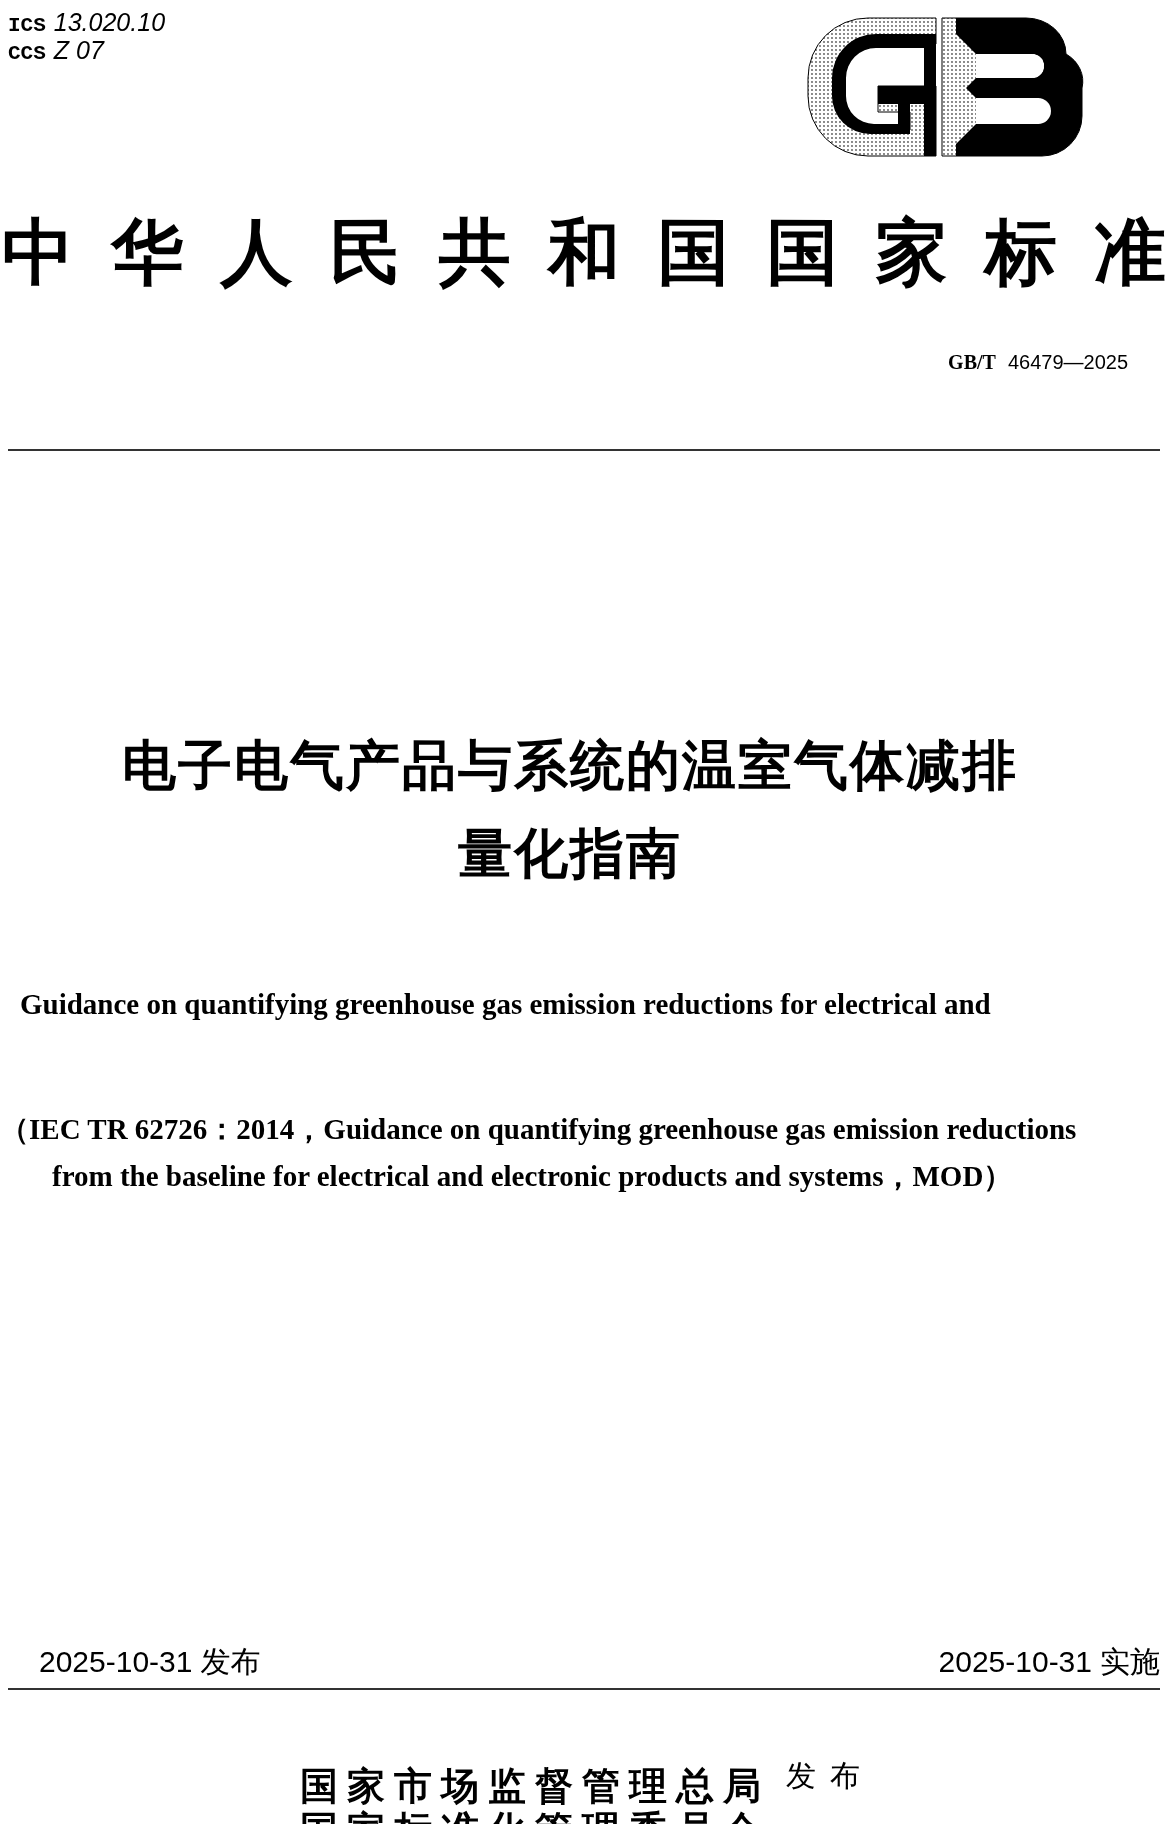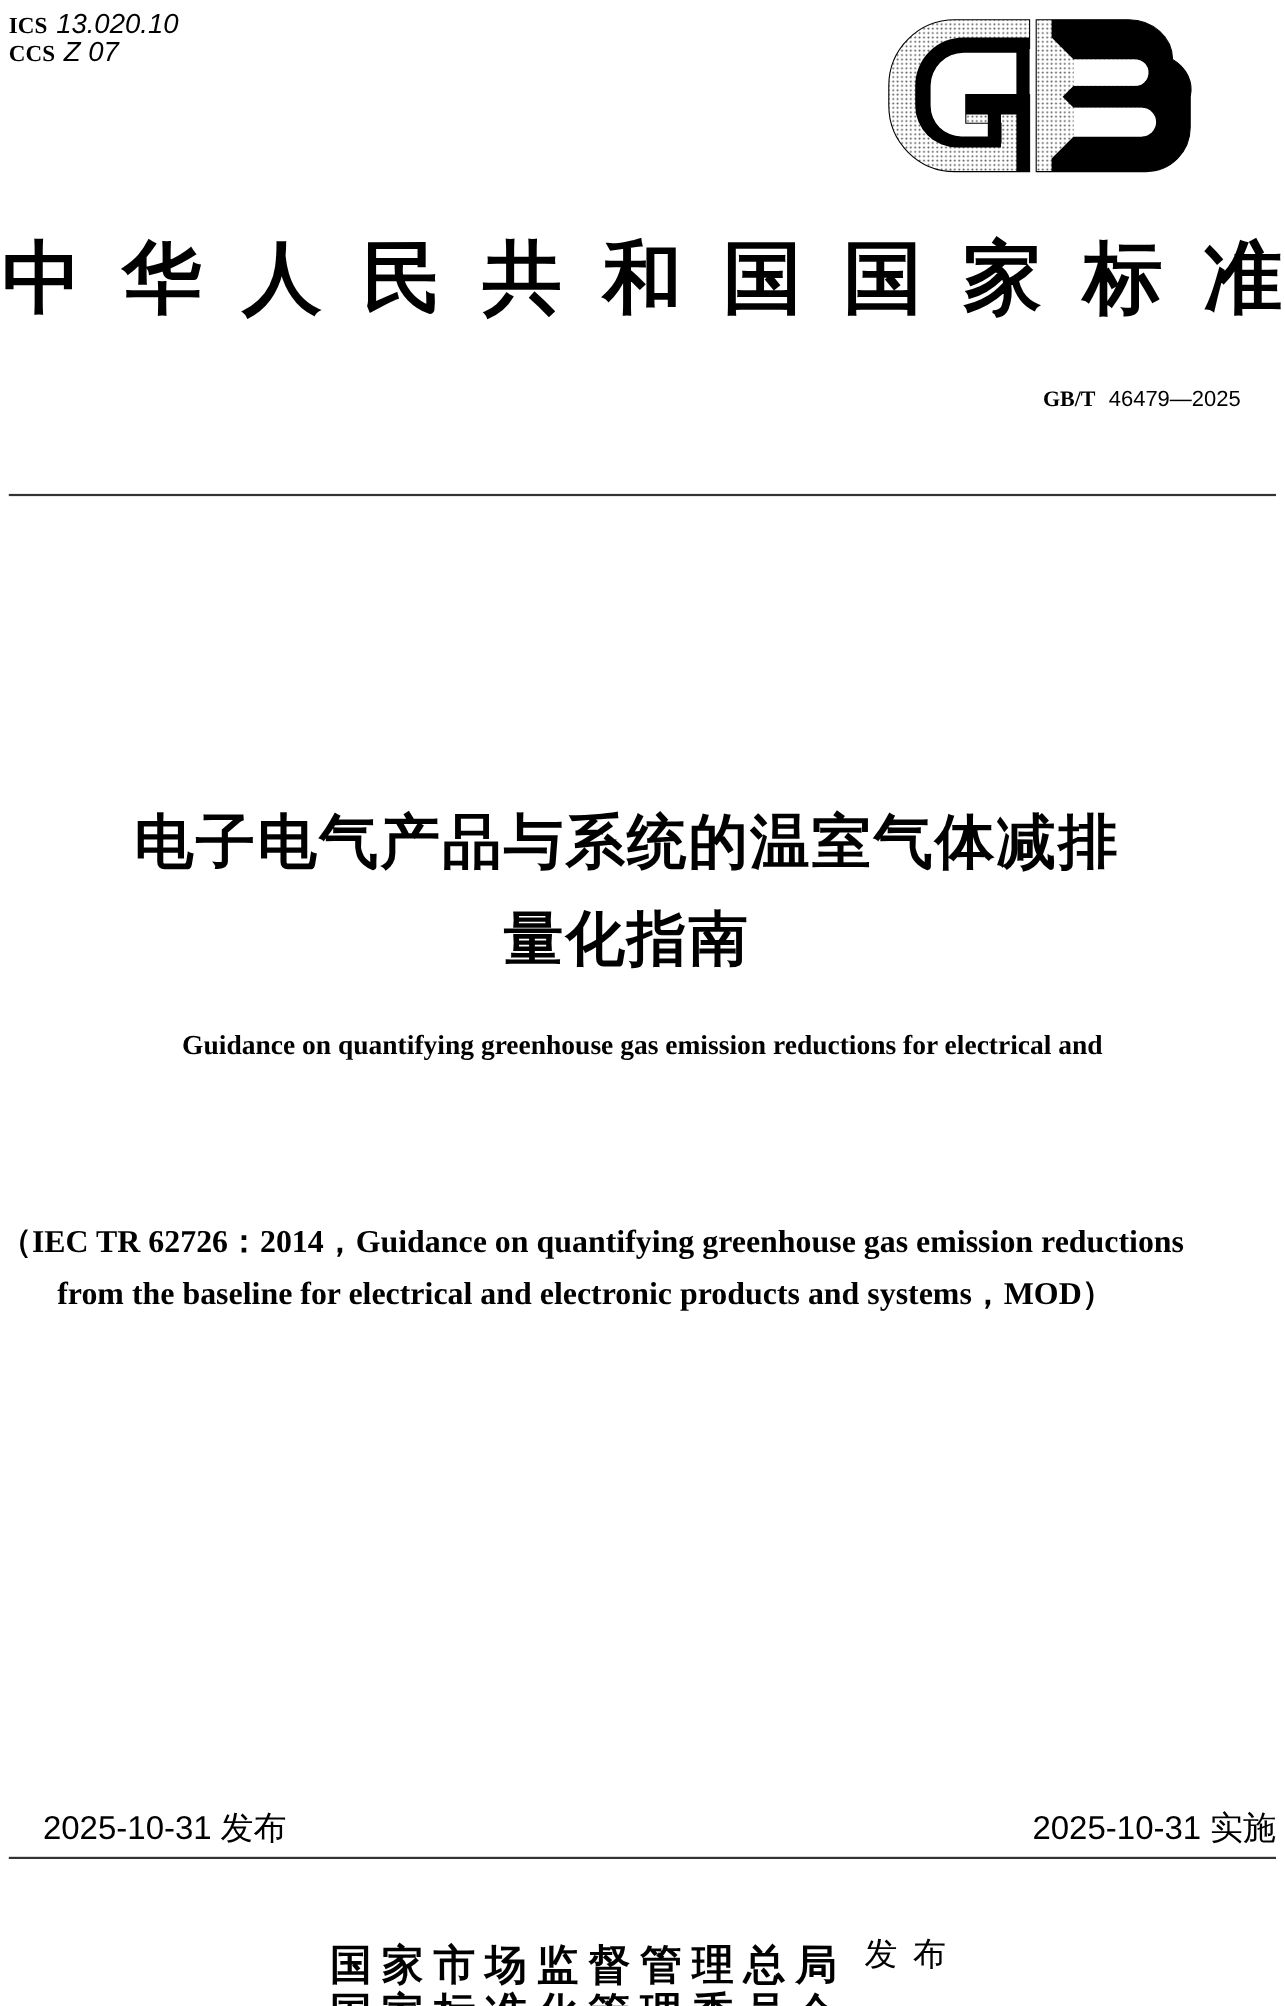--- a/index.html
+++ b/index.html
@@ -19,21 +19,21 @@
 
     
     .codes {
       left: 8px;
       top: 10px;
       font-size: 21px;
       line-height: 24px;
     }
     .codes .row { white-space: nowrap; }
     .codes .key {
-      font-family: Liberation Serif, serif;
+      font-family: Liberation Mono, monospace;
       font-weight: bold;
       font-size: 21px;
     }
     .codes .val {
       font-family: "Liberation Sans", sans-serif;
       font-size: 25px;
       margin-left: 8px;
       font-style: italic;
     }
 
@@ -93,25 +93,24 @@
       font-weight: bold;
       font-size: 54px;
       line-height: 88px;
       letter-spacing: 2px;
     }
 
     
     .en-title {
       left: 20px;
       width: 1128px;
-      top: 927px;
-      text-align: center;
+      top: 981px;
       font-family: "Liberation Serif", serif;
       font-weight: bold;
-      font-size: 25px;
+      font-size: 29px;
       line-height: 47px;
     }
 
     
     .iec-ref {
       left: 0;
       width: 1180px;
       top: 1106px;
       text-align: center;
       font-family: "Liberation Serif", serif;

